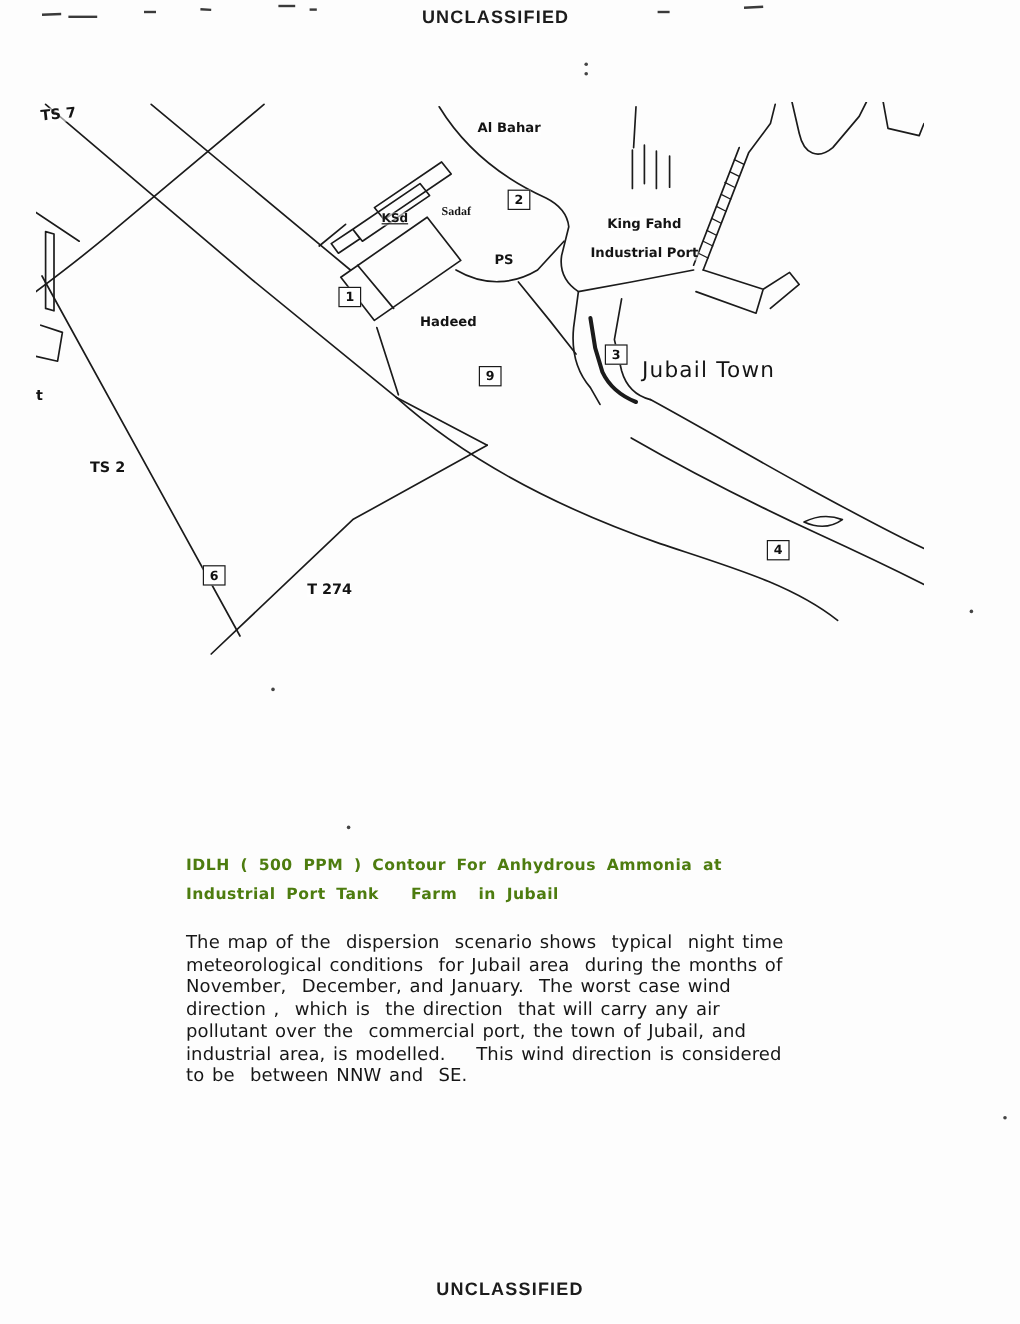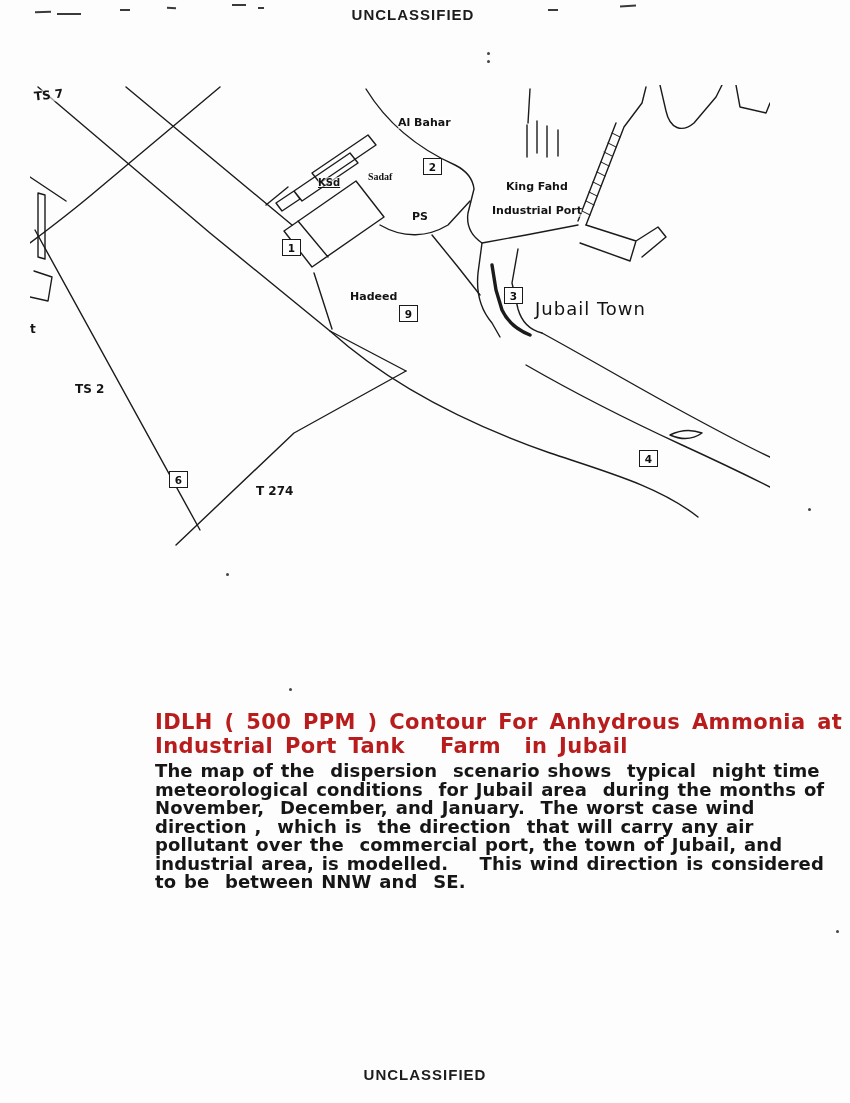--- a/index.html
+++ b/index.html
@@ -26,25 +26,25 @@
   .mlabel.small{font-size:10px;}
   .mlabel.big{font-size:18px;font-weight:normal;letter-spacing:1px;background:transparent;}
   .mlabel.med{font-size:12px;}
   .marker{
     position:absolute;width:17px;height:15px;border:1.6px solid #1a1a1a;
     background:#fff;display:flex;align-items:center;justify-content:center;
     font-size:10.5px;font-weight:bold;color:#111;
   }
   .caption{position:absolute;left:155px;top:710px;width:620px;}
   .fig-title{
-    font-weight:bold;font-size:21px;line-height:24px;white-space:pre;
-    letter-spacing:.4px;word-spacing:4px;color:#b91c1c;
+    font-weight:bold;font-size:13px;line-height:24px;white-space:pre;
+    letter-spacing:.4px;word-spacing:4px;color:#4d7c0f;
   }
   .fig-body{
-    margin-top:4px;font-weight:bold;font-size:18px;line-height:18.5px;
+    margin-top:18px;font-weight:normal;font-size:15px;line-height:18.5px;
     white-space:pre;letter-spacing:.1px;word-spacing:1.5px;color:#161616;
   }
 </style>
 </head>
 <body>
 
 <div class="page">
 
   <div class="art" style="left:35px;top:11px;width:16px;height:2px;transform:rotate(-2deg);"></div>
   <div class="art" style="left:57px;top:13px;width:24px;height:2px;"></div>
@@ -101,27 +101,27 @@
 
       <path d="M282,88 L338,50 L346,60 L290,98 Z M264,106 L320,68 L328,78 L272,116 Z M246,118 L264,106 L270,114 L252,126 Z M236,120 L258,102"></path>
       <path d="M254,146 L326,96 L354,132 L282,182 Z M268,136 L298,172"></path>
 
       <path d="M8,108 L8,172 M15,110 L15,174 M8,108 L15,110 M8,172 L15,174"></path>
       <path d="M4,186 L22,192 L18,216 L0,212"></path>
       <path d="M0,92 L36,116"></path>
     </svg>
 
     <div class="mlabel med" style="left:4px;top:4px;transform:rotate(-6deg);">TS 7</div>
-    <div class="mlabel" style="left:368px;top:32px;">Al Bahar</div>
+    <div class="mlabel" style="left:368px;top:16px;">Al Bahar</div>
     <div class="mlabel" style="left:476px;top:96px;">King Fahd</div>
     <div class="mlabel" style="left:462px;top:120px;text-align:right;">Industrial Port</div>
     <div class="mlabel small" style="left:338px;top:86px;font-family:Liberation Serif, serif;">Sadaf</div>
     <div class="mlabel small" style="left:288px;top:92px;text-decoration:underline;">KSd</div>
     <div class="mlabel" style="left:382px;top:126px;">PS</div>
-    <div class="mlabel" style="left:320px;top:178px;margin-top:28px;">Hadeed</div>
+    <div class="mlabel" style="left:320px;top:178px;">Hadeed</div>
     <div class="mlabel big" style="left:505px;top:214px;">Jubail Town</div>
     <div class="mlabel med" style="left:45px;top:298px;">TS 2</div>
     <div class="mlabel med" style="left:206px;top:400px;margin-left:20px;">T 274</div>
     <div class="mlabel med" style="left:0px;top:238px;background:transparent;">t</div>
 
     <div class="marker" style="left:252px;top:154px;">1</div>
     <div class="marker" style="left:393px;top:73px;">2</div>
     <div class="marker" style="left:474px;top:202px;">3</div>
     <div class="marker" style="left:609px;top:365px;">4</div>
     <div class="marker" style="left:139px;top:386px;">6</div>

